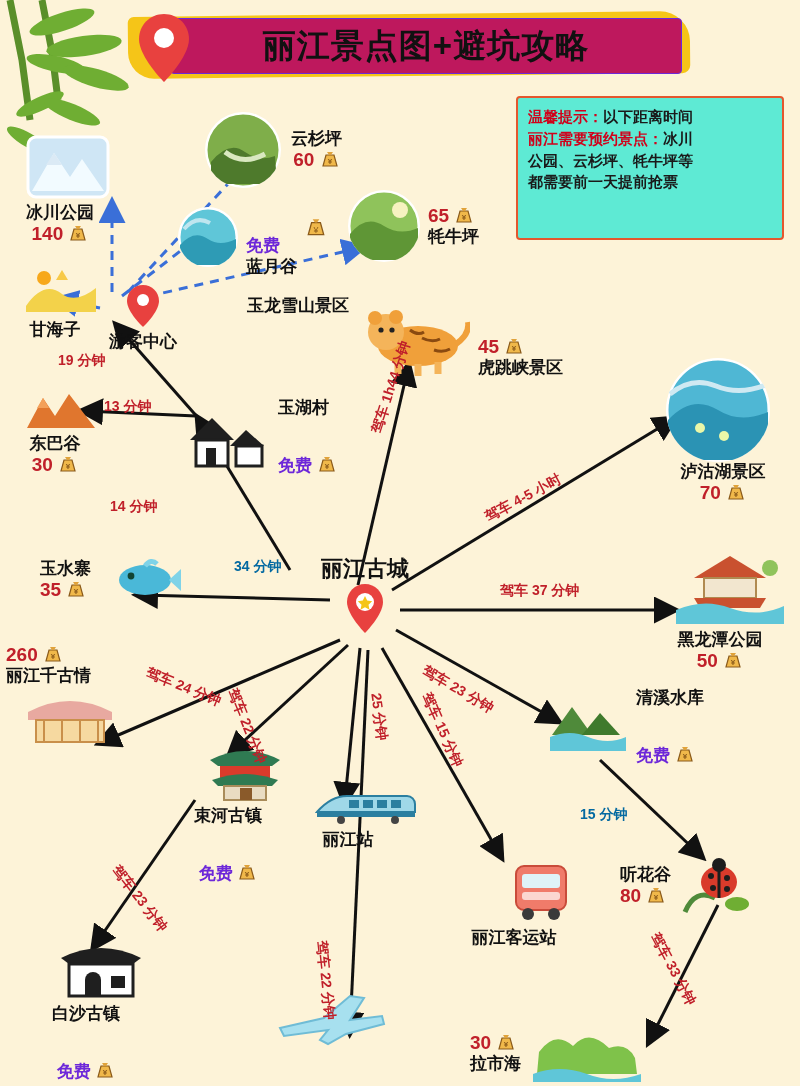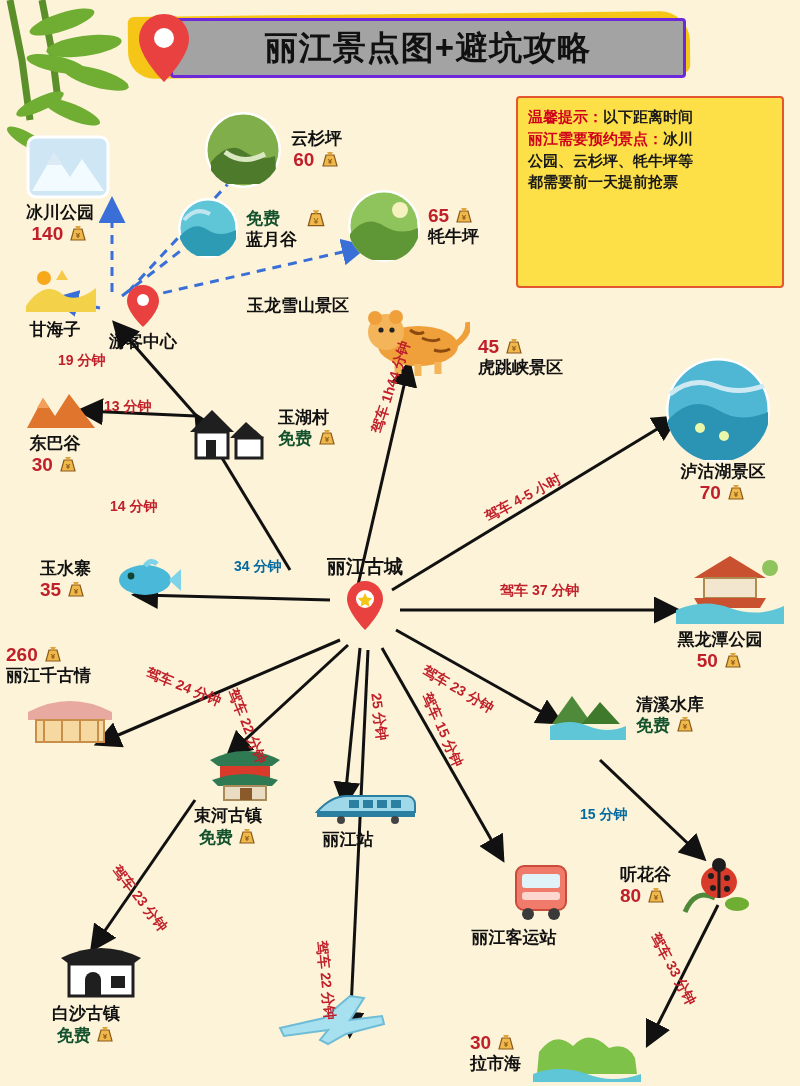--- a/index.html
+++ b/index.html
@@ -16,43 +16,43 @@
   .title-wrap{
     position:absolute;left:110px;top:8px;width:580px;height:72px;
   }
   .title-bg{
     position:absolute;left:18px;top:6px;width:562px;height:62px;
     background:#f5c518;border-radius:6px 30px 8px 26px;
     transform:rotate(-0.6deg);
   }
   .title-box{
     position:absolute;left:60px;top:10px;width:510px;height:54px;
-    background:#a3a3a3;border:3px solid #6d28d9;border-radius:4px;
+    background:#be185d;border:1px solid #6d28d9;border-radius:4px;
     display:flex;align-items:center;justify-content:center;
   }
   .title-text{
     font-size:33px;font-weight:bold;color:#111;letter-spacing:1px;
     font-family:"Liberation Sans","DejaVu Sans",sans-serif;
   }
   .pin-big{position:absolute;left:22px;top:4px;width:64px;height:72px;}
 
   
   .tipbox{
-    position:absolute;left:516px;top:96px;width:268px;height:192px;
-    background:#fde047;border:2px solid #e4572e;border-radius:4px;
+    position:absolute;left:516px;top:96px;width:268px;height:144px;
+    background:#5eead4;border:2px solid #e4572e;border-radius:4px;
     padding:8px 10px;box-sizing:border-box;
     line-height:1.45;font-size:15px;color:#1a1a1a;font-weight:bold;
   }
   .tipbox .em{color:#d0021b;}
 
   
   .node{position:absolute;text-align:center;}
   .lbl{font-size:17px;font-weight:bold;color:#111;white-space:nowrap;line-height:1.15;}
   .price{font-size:19px;font-weight:bold;color:#c0202a;white-space:nowrap;}
-  .free{font-size:17px;font-weight:bold;color:#14532d;white-space:nowrap;}
+  .free{font-size:17px;font-weight:bold;color:#6d28d9;white-space:nowrap;margin-top:36px;}
   .pic{border-radius:50%;overflow:hidden;display:block;}
   .edge-label{
     position:absolute;font-size:14px;font-weight:bold;color:#c0202a;white-space:nowrap;
   }
   .edge-label.dark{color:#0369a1;}
   .bag{display:inline-block;vertical-align:-3px;}
 
   
   .bamboo{position:absolute;left:0;top:0;width:150px;height:175px;}
 </style>
@@ -336,21 +336,21 @@
       <svg width="72" height="48" viewBox="0 0 72 48">
         <ellipse cx="34" cy="24" rx="26" ry="15" fill="#4ab8d8"></ellipse>
         <path d="M58,24 l12,-11 l0,22z" fill="#7fd3e8"></path>
         <circle cx="20" cy="20" r="3.4" fill="#143"></circle>
         <path d="M34,10 q6,-8 12,-2" stroke="#7fd3e8" stroke-width="5" fill="none"></path>
       </svg>
     </div>
   </div>
 
   <div class="node" style="left:290px;top:556px;width:150px;">
-    <div class="lbl" style="font-size:19px">丽江古城</div>
+    <div class="lbl" style="font-size:22px">丽江古城</div>
     <svg width="44" height="52" style="margin-top:2px" viewBox="0 0 44 52">
       <path d="M22 1C12 1 4 9 4 19c0 13 18 31 18 31s18-18 18-31C40 9 32 1 22 1z" fill="#e8413f"></path>
       <circle cx="22" cy="19" r="9" fill="#fff"></circle>
       <path d="M22 13l2.2 4.6 5 .6-3.7 3.5 1 5-4.5-2.5-4.5 2.5 1-5-3.7-3.5 5-.6z" fill="#f5c518"></path>
     </svg>
   </div>
 
   <div class="node" style="left:640px;top:552px;width:160px;">
     <svg width="112" height="74" style="margin-left:20px" viewBox="0 0 112 74">
       <path d="M56,4 L92,26 L20,26 z" fill="#c9512f"></path>

